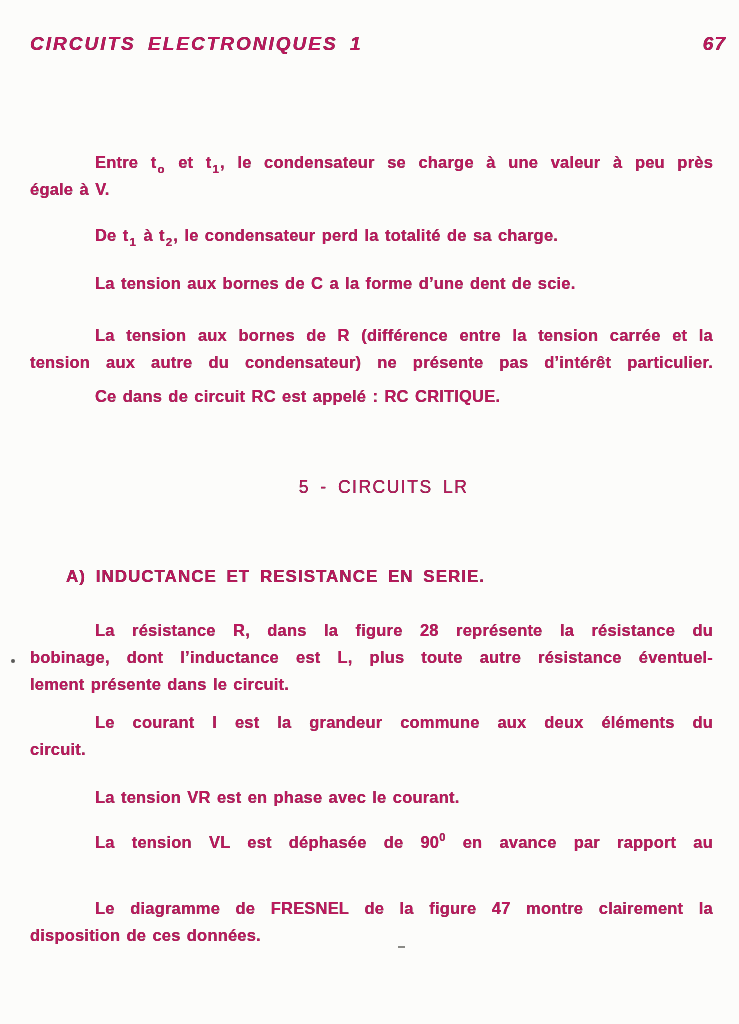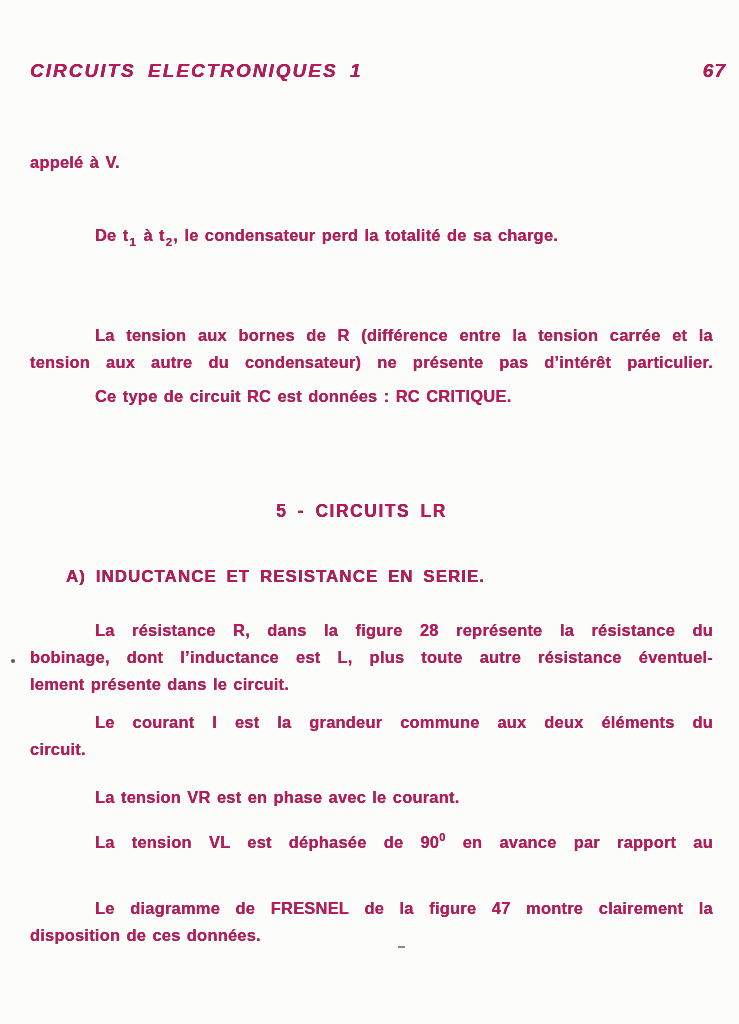--- a/index.html
+++ b/index.html
@@ -30,21 +30,20 @@
     font-style: italic;
     font-weight: 700;
     font-size: 19px;
     letter-spacing: 2px;
     word-spacing: 5px;
     text-shadow: 0 0 0.6px #000;
   }
   .running-head .pagenum {
     letter-spacing: 1px;
     margin-right: 22px;
-    margin-top: 27px;
   }
   
   .block {
     position: absolute;
     left: 30px;
     width: 683px;
     font-size: 16.5px;
     font-weight: 700;
     line-height: 27px;
     letter-spacing: 0.2px;
@@ -63,29 +62,28 @@
     line-height: 0;
     padding: 0 1px;
   }
   sup.tsup {
     font-size: 11px;
     vertical-align: 7px;
     line-height: 0;
   }
   .section-heading {
     position: absolute;
-    left: 20px;
+    left: 42px;
     width: 683px;
     text-align: center;
     font-size: 17.5px;
-    font-weight: 700;
+    font-weight: 400;
     letter-spacing: 1.5px;
     word-spacing: 4px;
     text-shadow: 0 0 0.6px #000;
-    margin-top: 24px;
   }
   .subsection-heading {
     position: absolute;
     left: 30px;
     width: 683px;
     font-size: 17px;
     font-weight: 700;
     letter-spacing: 1px;
     word-spacing: 4px;
     text-shadow: 0 0 0.6px #000;
@@ -114,35 +112,39 @@
 <body>
 
 <div class="page">
 
   <div class="running-head">
     <span>CIRCUITS ELECTRONIQUES 1</span>
     <span class="pagenum">67</span>
   </div>
 
   <div class="block" style="top:149px">
-    <span class="line">appelé à V.</span>
+    <span class="line indent just"><span>Entre t</span><sub class="tsub">o</sub><span> et t</span><sub class="tsub">1</sub><span>, le condensateur se charge à une valeur à peu près</span></span>
+    <span class="line">égale à V.</span>
   </div>
 
   <div class="block" style="top:222px">
     <span class="line indent"><span>De t</span><sub class="tsub">1</sub><span> à t</span><sub class="tsub">2</sub><span>, le condensateur perd la totalité de sa charge.</span></span>
   </div>
 
+  <div class="block" style="top:270px">
+    <span class="line indent">La tension aux bornes de C a la forme d’une dent de scie.</span>
+  </div>
 
   <div class="block" style="top:322px">
     <span class="line indent just">La tension aux bornes de R (différence entre la tension carrée et la</span>
     <span class="line just">tension aux autre du condensateur) ne présente pas d’intérêt particulier.</span>
   </div>
 
   <div class="block" style="top:383px">
-    <span class="line indent">Ce type de circuit RC est données : RC CRITIQUE.</span>
+    <span class="line indent">Ce dans de circuit RC est appelé : RC CRITIQUE.</span>
   </div>
 
   <div class="section-heading" style="top:477px">5 - CIRCUITS LR</div>
 
   <div class="subsection-heading" style="top:567px">A) INDUCTANCE ET RESISTANCE EN SERIE.</div>
 
   <div class="block" style="top:617px">
     <span class="line indent just">La résistance R, dans la figure 28 représente la résistance du</span>
     <span class="line just">bobinage, dont l’inductance est L, plus toute autre résistance éventuel-</span>
     <span class="line">lement présente dans le circuit.</span>

